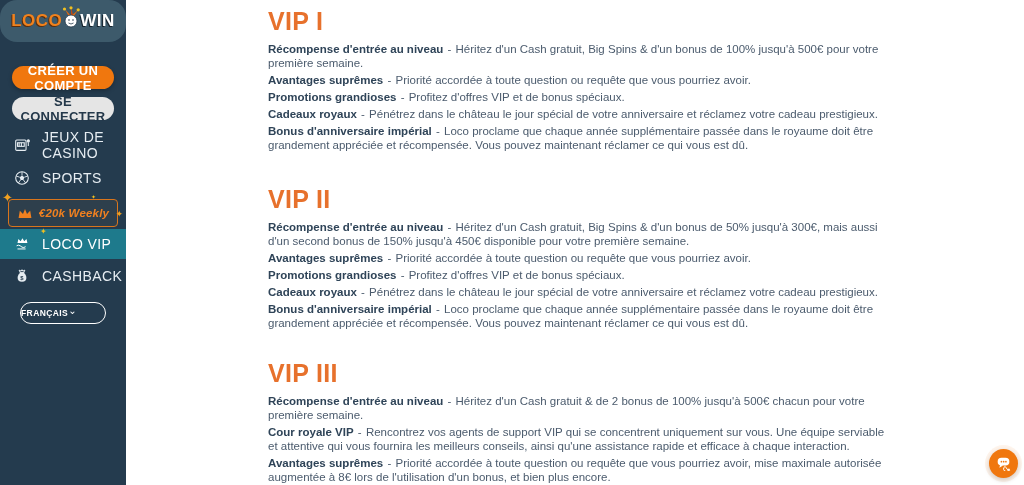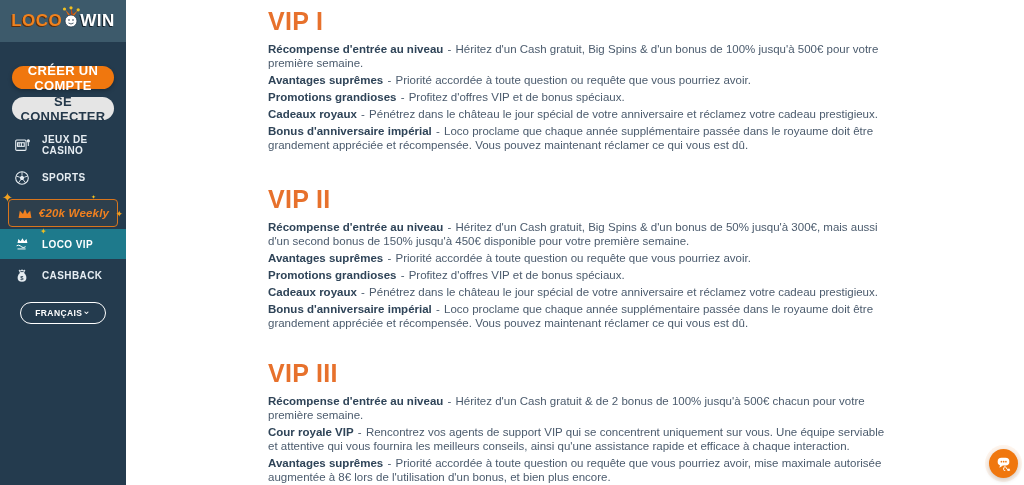--- a/index.html
+++ b/index.html
@@ -8,21 +8,21 @@
     width:1024px; height:485px; overflow:hidden; position:relative;
     background:#ffffff; font-family:"Liberation Sans", sans-serif;
   }
   
   .sidebar {
     position:absolute; left:0; top:0; width:126px; height:485px;
     background:#243b4e; z-index:2;
   }
   .logo-area {
     height:42px; background:#3d5a6b; display:flex; align-items:center;
-    justify-content:center; gap:1px;
+    justify-content:center; gap:1px;border-radius:17px;
   }
   .logo-loco {
     font-size:17px; font-weight:900; color:#f0821e; letter-spacing:.5px;
     text-shadow:-1px 1px 0 #5a2d0c;
   }
   .logo-win {
     font-size:17px; font-weight:900; color:#ffffff; letter-spacing:.5px;
     text-shadow:-1px 1px 0 #16222c;
   }
   .jester { width:20px; height:24px; margin:0 -2px; position:relative; top:-3px; }
@@ -32,40 +32,40 @@
     font-family:"Liberation Sans",sans-serif; font-size:13px; font-weight:800;
     letter-spacing:.3px; cursor:pointer; display:flex; align-items:center; justify-content:center;
   }
   .btn-signup { background:#f0770e; color:#ffffff; box-shadow:0 2px 4px rgba(0,0,0,.25); }
   .btn-login  { background:#e5e5e5; color:#24384a; }
   .menu { margin-top:8px; }
   .menu-item {
     height:33px; display:flex; align-items:center; gap:11px; padding-left:13px;
     cursor:pointer; color:#e6edf2;
   }
-  .menu-item .label { font-size:10px; font-weight:700; letter-spacing:.4px; }
+  .menu-item .label { font-size:14px; font-weight:400; letter-spacing:.4px; }
   .menu-item.active { background:#1e7a8c; color:#ffffff; height:30px; }
   .icon18 { width:18px; height:18px; flex:0 0 18px; }
   
   .weekly-wrap { position:relative; margin:5px 8px 2px; }
   .weekly-banner {
     border:1px solid #d9751c; border-radius:4px; height:28px;
     display:flex; align-items:center; justify-content:center; gap:6px; cursor:pointer;
     background:rgba(240,130,30,.05);
   }
   .weekly-label { color:#f08020; font-weight:800; font-size:11.5px; font-style:italic; letter-spacing:.2px; }
   .sparkle { position:absolute; color:#f0a020; pointer-events:none; line-height:1; }
   .sp1 { left:-6px; top:-8px; font-size:13px; }
   .sp2 { right:-5px; top:11px; font-size:9px; }
   .sp3 { left:32px; bottom:-9px; font-size:8px; color:#f0c020; }
   .sp4 { right:22px; top:-5px; font-size:6px; color:#f0c020; }
   
   .lang-pill {
     margin:10px auto 0; width:86px; height:22px; border:1.5px solid #ffffff; border-radius:12px;
-    display:flex; align-items:center; justify-content:center; cursor:pointer;
+    display:flex; align-items:center; cursor:pointer;
     color:#ffffff; background:transparent;
   }
   .lang-label { font-size:8.5px; font-weight:800; letter-spacing:.4px; }
   .chev { font-size:10px; line-height:6px; position:relative; top:-2px; }
   
   .main { position:absolute; left:268px; top:8px; width:624px; }
   .vip-section h1 {
     margin:0 0 8px; font-size:25px; line-height:26px; font-weight:800;
     color:#e7712c; letter-spacing:.3px;
   }

